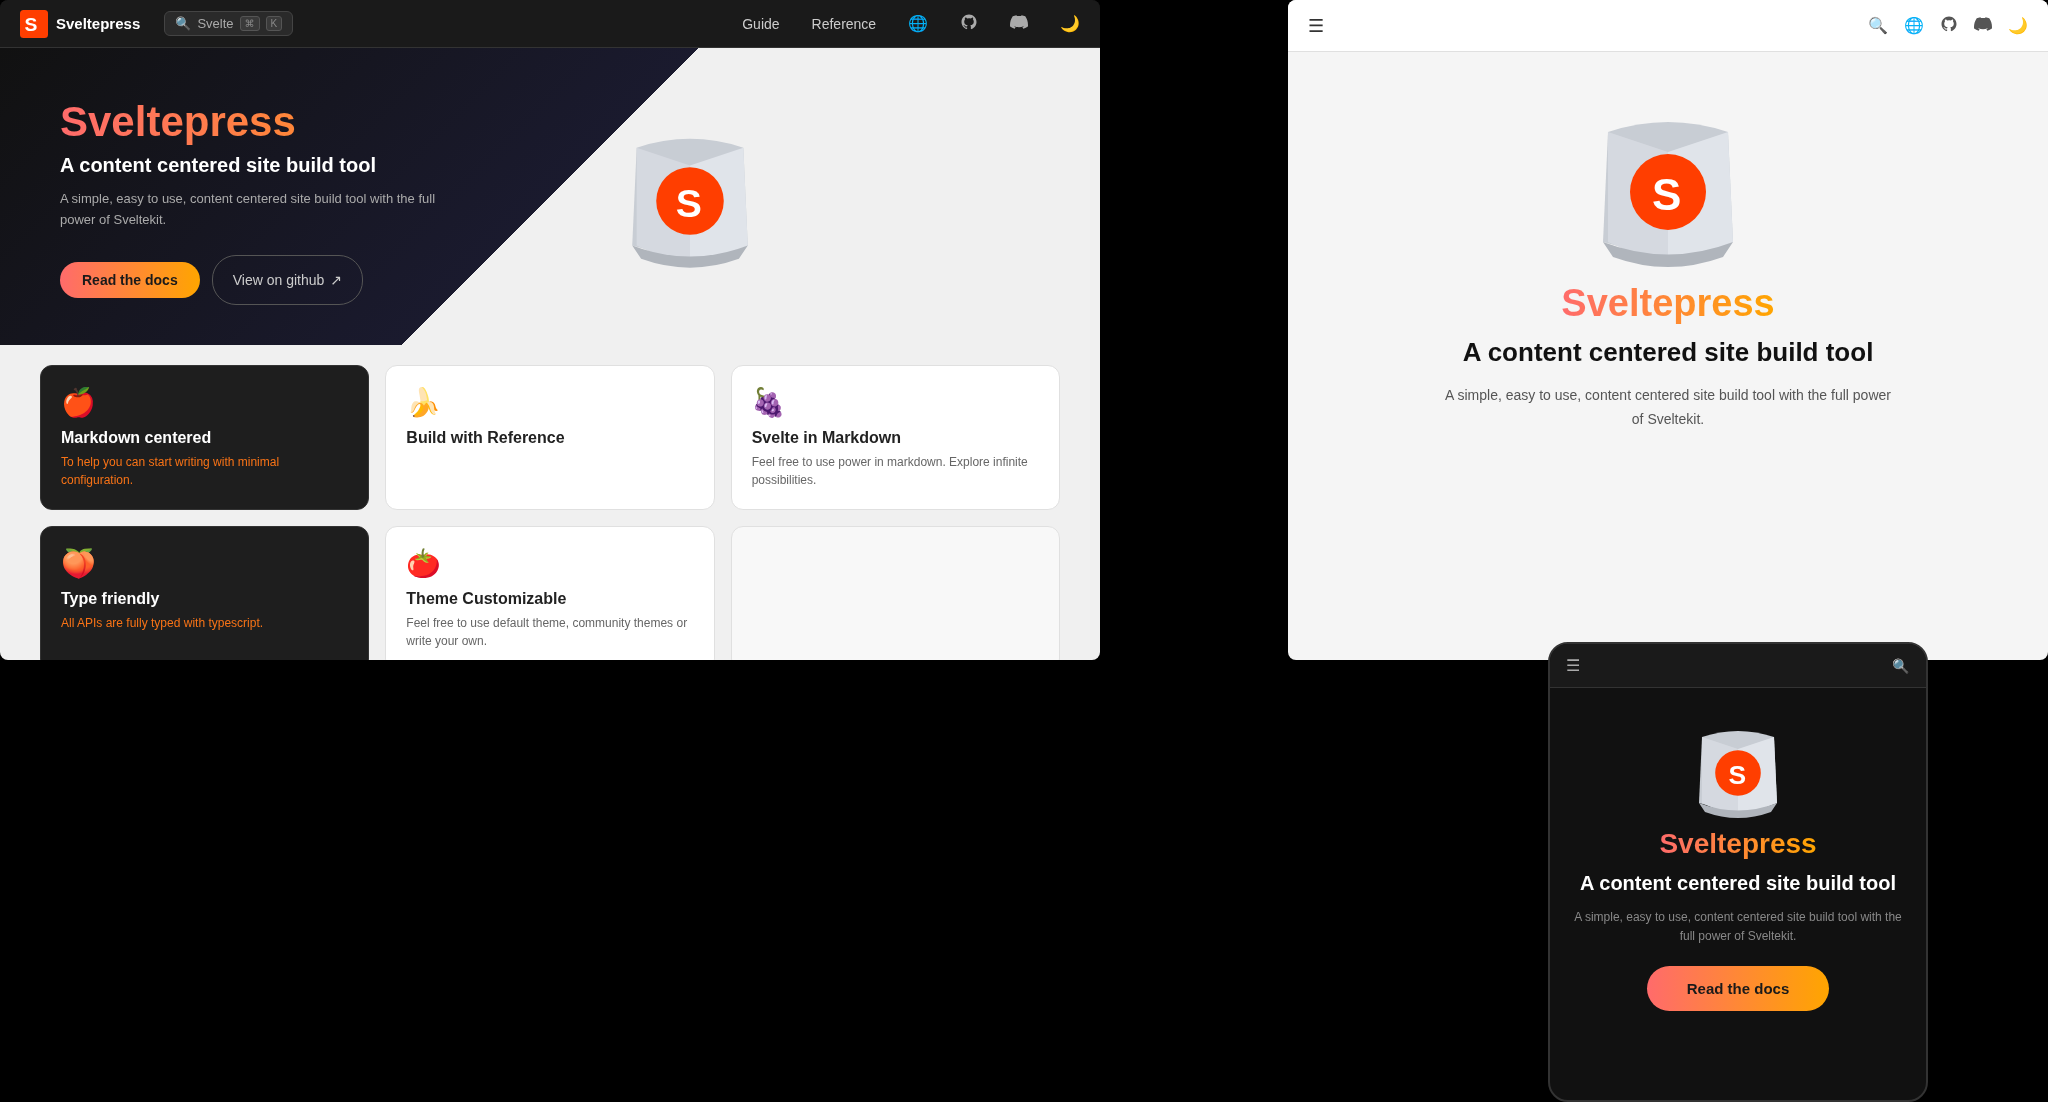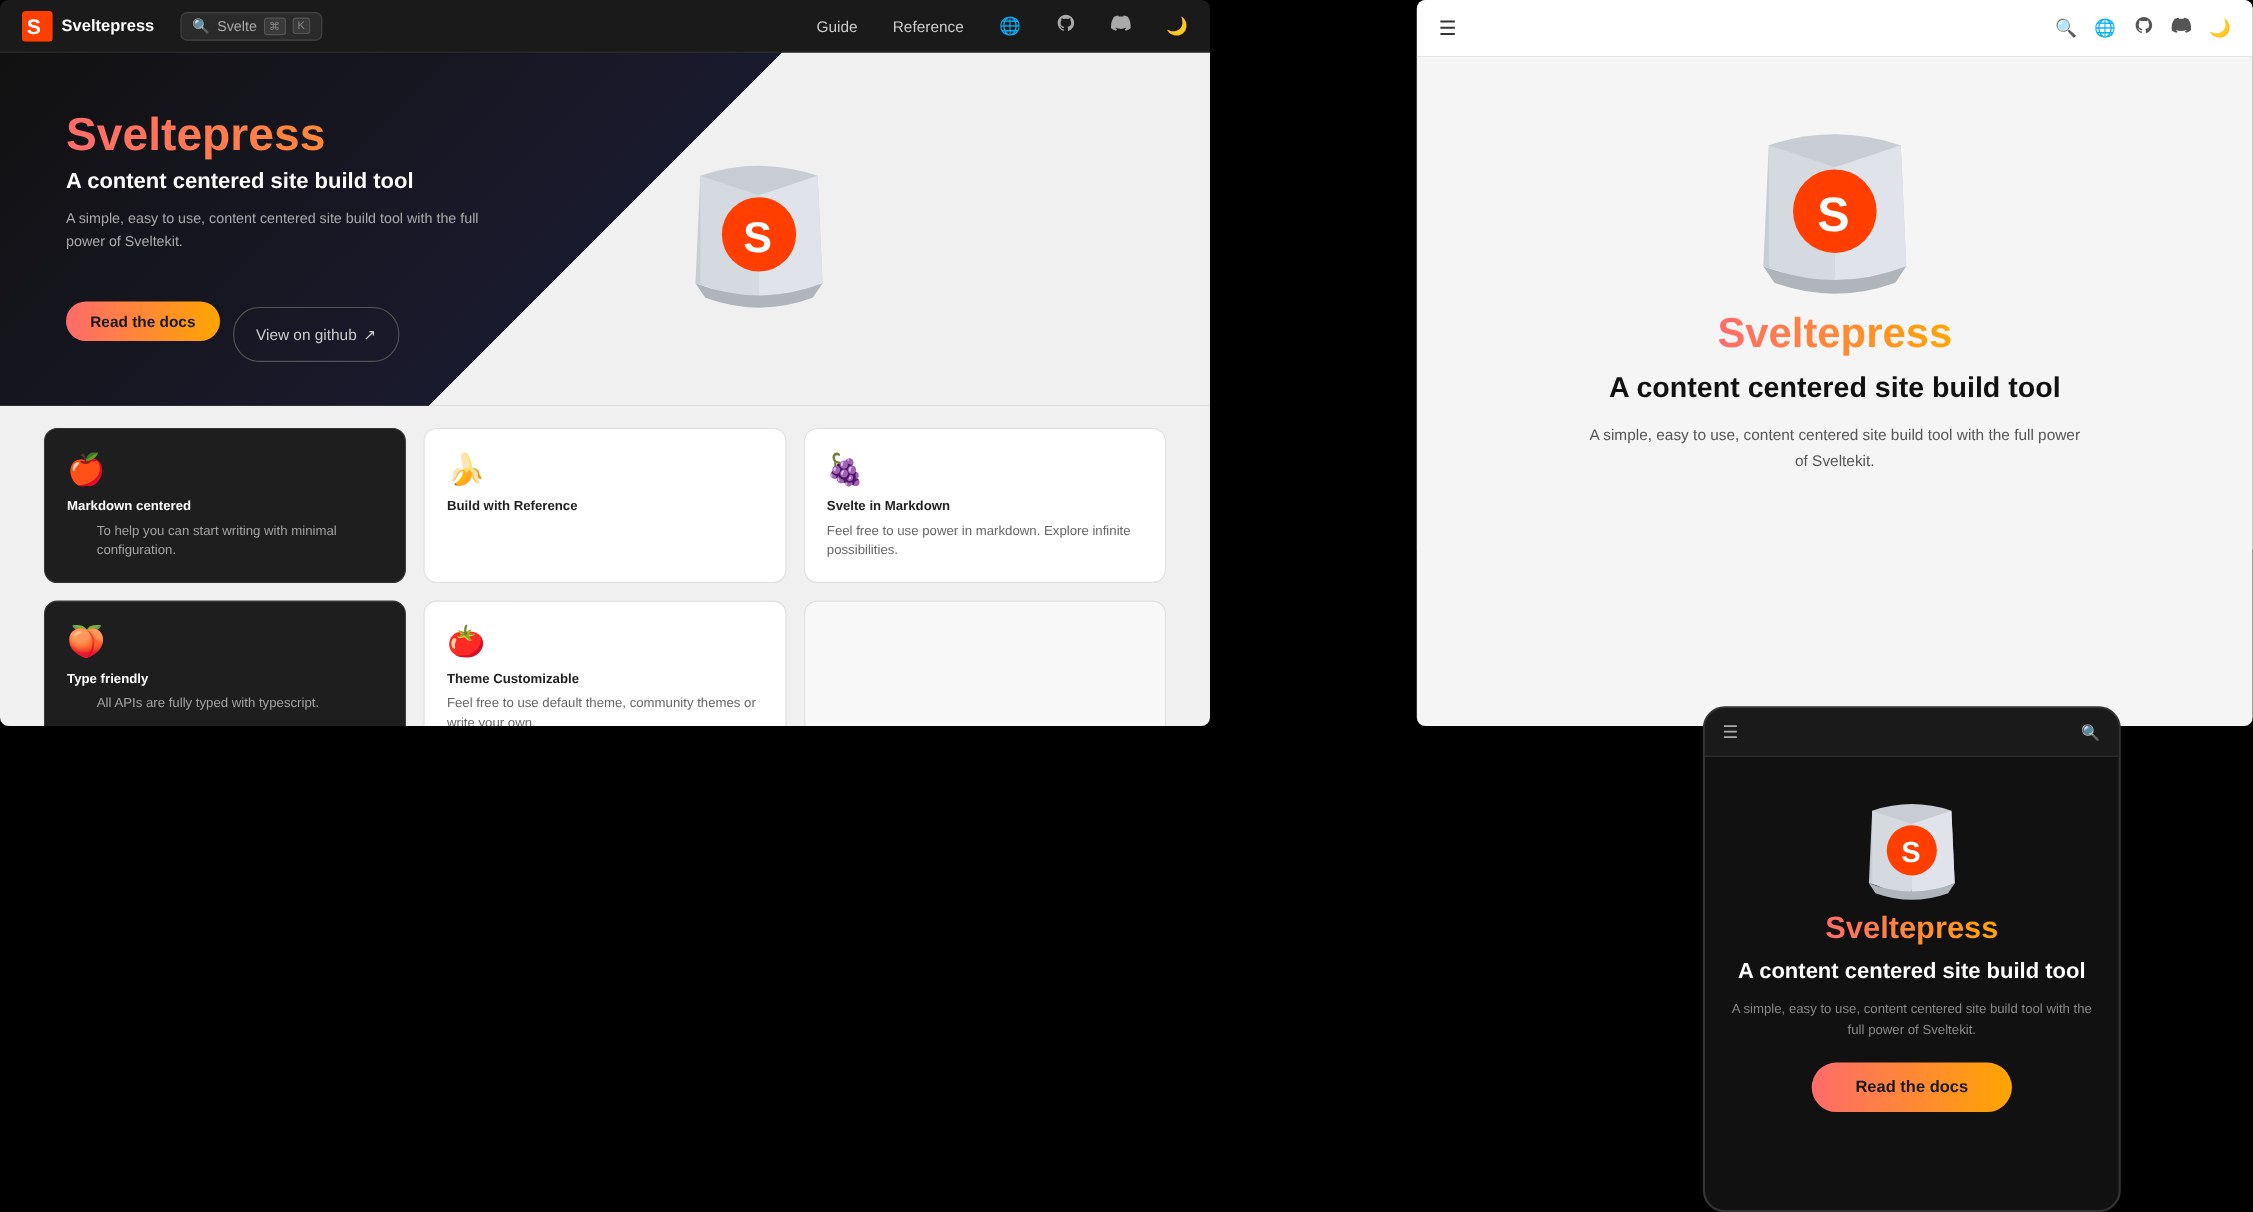--- a/index.html
+++ b/index.html
@@ -153,21 +153,20 @@
       background: transparent;
       color: #ccc;
       font-size: 14px;
       border: 1px solid #555;
       border-radius: 24px;
       padding: 16px 20px;
       cursor: pointer;
       display: flex;
       align-items: center;
       gap: 6px;
-      margin-top: 24px;
     }
 
     .hero-image {
       width: 180px;
       display: flex;
       align-items: center;
       justify-content: center;
     }
 
     
@@ -190,39 +189,38 @@
       background: #1e1e1e;
       border: 1px solid #333;
     }
 
     .feature-icon {
       font-size: 28px;
       margin-bottom: 10px;
     }
 
     .feature-title {
-      font-size: 12px;
+      font-size: 16px;
       font-weight: 700;
       color: #222;
       margin-bottom: 6px;
     }
 
     .feature-title.light {
       color: #fff;
     }
 
     .feature-desc {
       font-size: 12px;
       color: #666;
       line-height: 1.5;
     }
 
     .feature-desc.light {
-      color: #a3a3a3;
-      margin-left: 27px;
+      color: #f97316;
     }
 
     
     .second-window {
       position: absolute;
       right: 0;
       top: 0;
       width: 760px;
       height: 660px;
       background: #f5f5f5;

